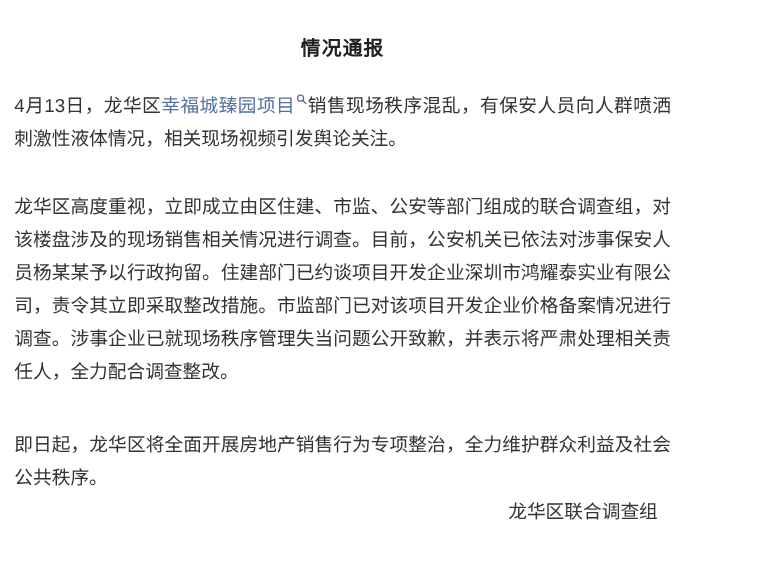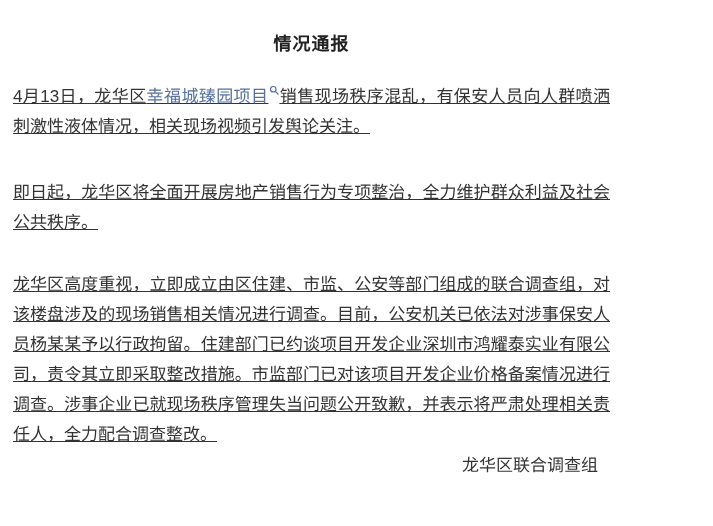--- a/index.html
+++ b/index.html
@@ -29,21 +29,20 @@
     letter-spacing: 1px;
   }
   .notice-paragraph {
     margin: 0;
     font-size: 17px;
     line-height: 30px;
     text-align: justify;
     text-justify: inter-ideograph;
     color: #333333;
     word-break: break-all;
-    text-decoration: underline;
   }
   .p1 { margin-top: 26px; }
   .p2 { margin-top: 32px; }
   .p3 { margin-top: 36px; }
   .entity-link {
     color: #56719F;
     text-decoration: none;
     cursor: pointer;
     white-space: nowrap;
   }
@@ -74,21 +73,21 @@
 
 <div class="notice">
 
   <h1 class="notice-title">情况通报</h1>
 
   <p class="notice-paragraph p1"><span>4月13日，龙华区</span><a class="entity-link"><span>幸福城臻园项目</span><span class="search-icon"><svg viewBox="0 0 20 20" aria-hidden="true">
             <circle cx="8.5" cy="8.5" r="5.5" fill="none" stroke="#56719F" stroke-width="2.4"></circle>
             <line x1="12.8" y1="12.8" x2="18" y2="18" stroke="#56719F" stroke-width="2.6" stroke-linecap="round"></line>
           </svg></span></a><span>销售现场秩序混乱，有保安人员向人群喷洒刺激性液体情况，相关现场视频引发舆论关注。</span></p>
 
+  <p class="notice-paragraph p2">龙华区高度重视，立即成立由区住建、市监、公安等部门组成的联合调查组，对该楼盘涉及的现场销售相关情况进行调查。目前，公安机关已依法对涉事保安人员杨某某予以行政拘留。住建部门已约谈项目开发企业深圳市鸿耀泰实业有限公司，责令其立即采取整改措施。市监部门已对该项目开发企业价格备案情况进行调查。涉事企业已就现场秩序管理失当问题公开致歉，并表示将严肃处理相关责任人，全力配合调查整改。</p>
+
   <p class="notice-paragraph p3">即日起，龙华区将全面开展房地产销售行为专项整治，全力维护群众利益及社会公共秩序。</p>
-
-  <p class="notice-paragraph p2">龙华区高度重视，立即成立由区住建、市监、公安等部门组成的联合调查组，对该楼盘涉及的现场销售相关情况进行调查。目前，公安机关已依法对涉事保安人员杨某某予以行政拘留。住建部门已约谈项目开发企业深圳市鸿耀泰实业有限公司，责令其立即采取整改措施。市监部门已对该项目开发企业价格备案情况进行调查。涉事企业已就现场秩序管理失当问题公开致歉，并表示将严肃处理相关责任人，全力配合调查整改。</p>
 
   <div class="sign-block">
     <p class="sign-line">龙华区联合调查组</p>
   </div>
 
 </div>
 
 </body></html>

